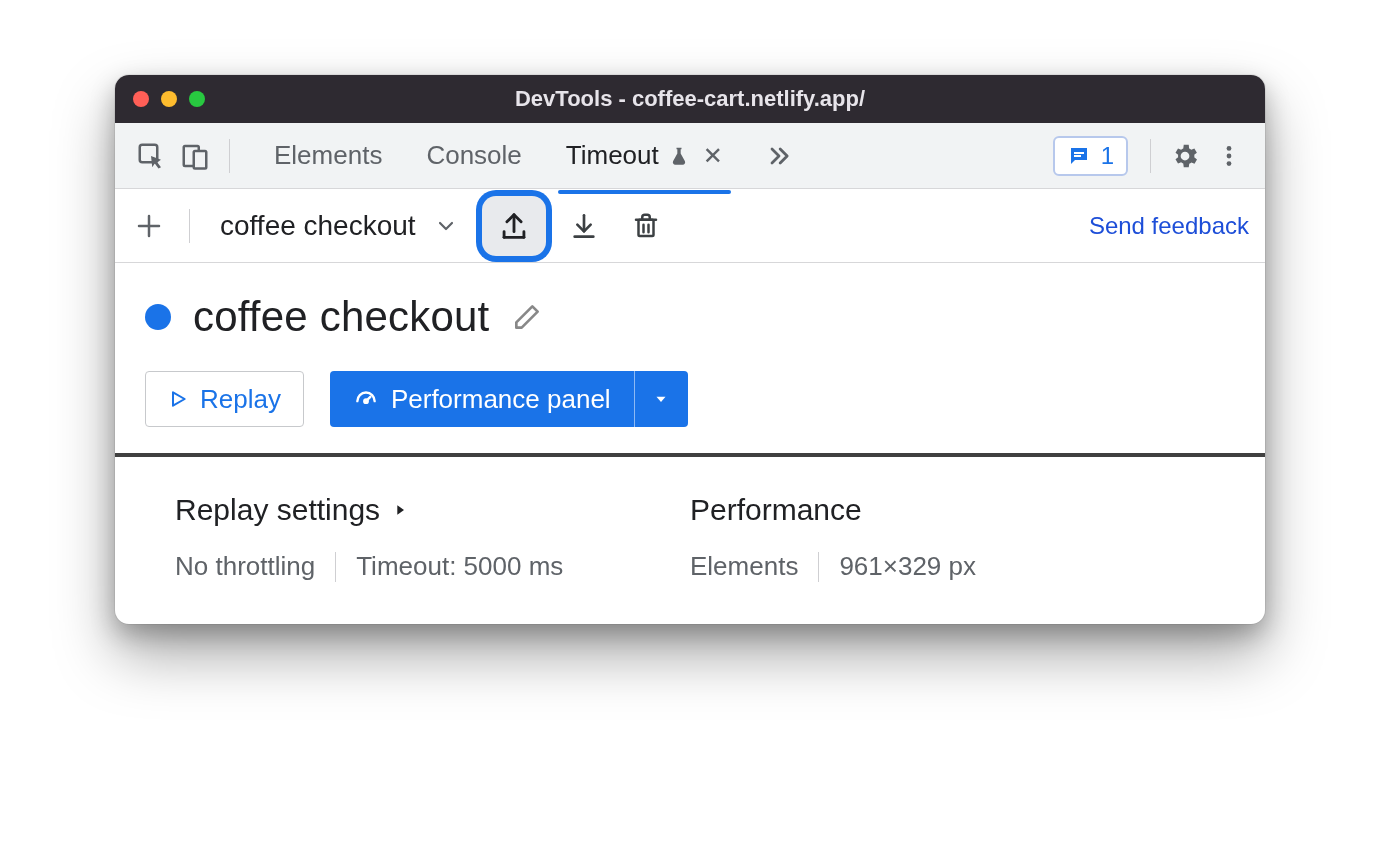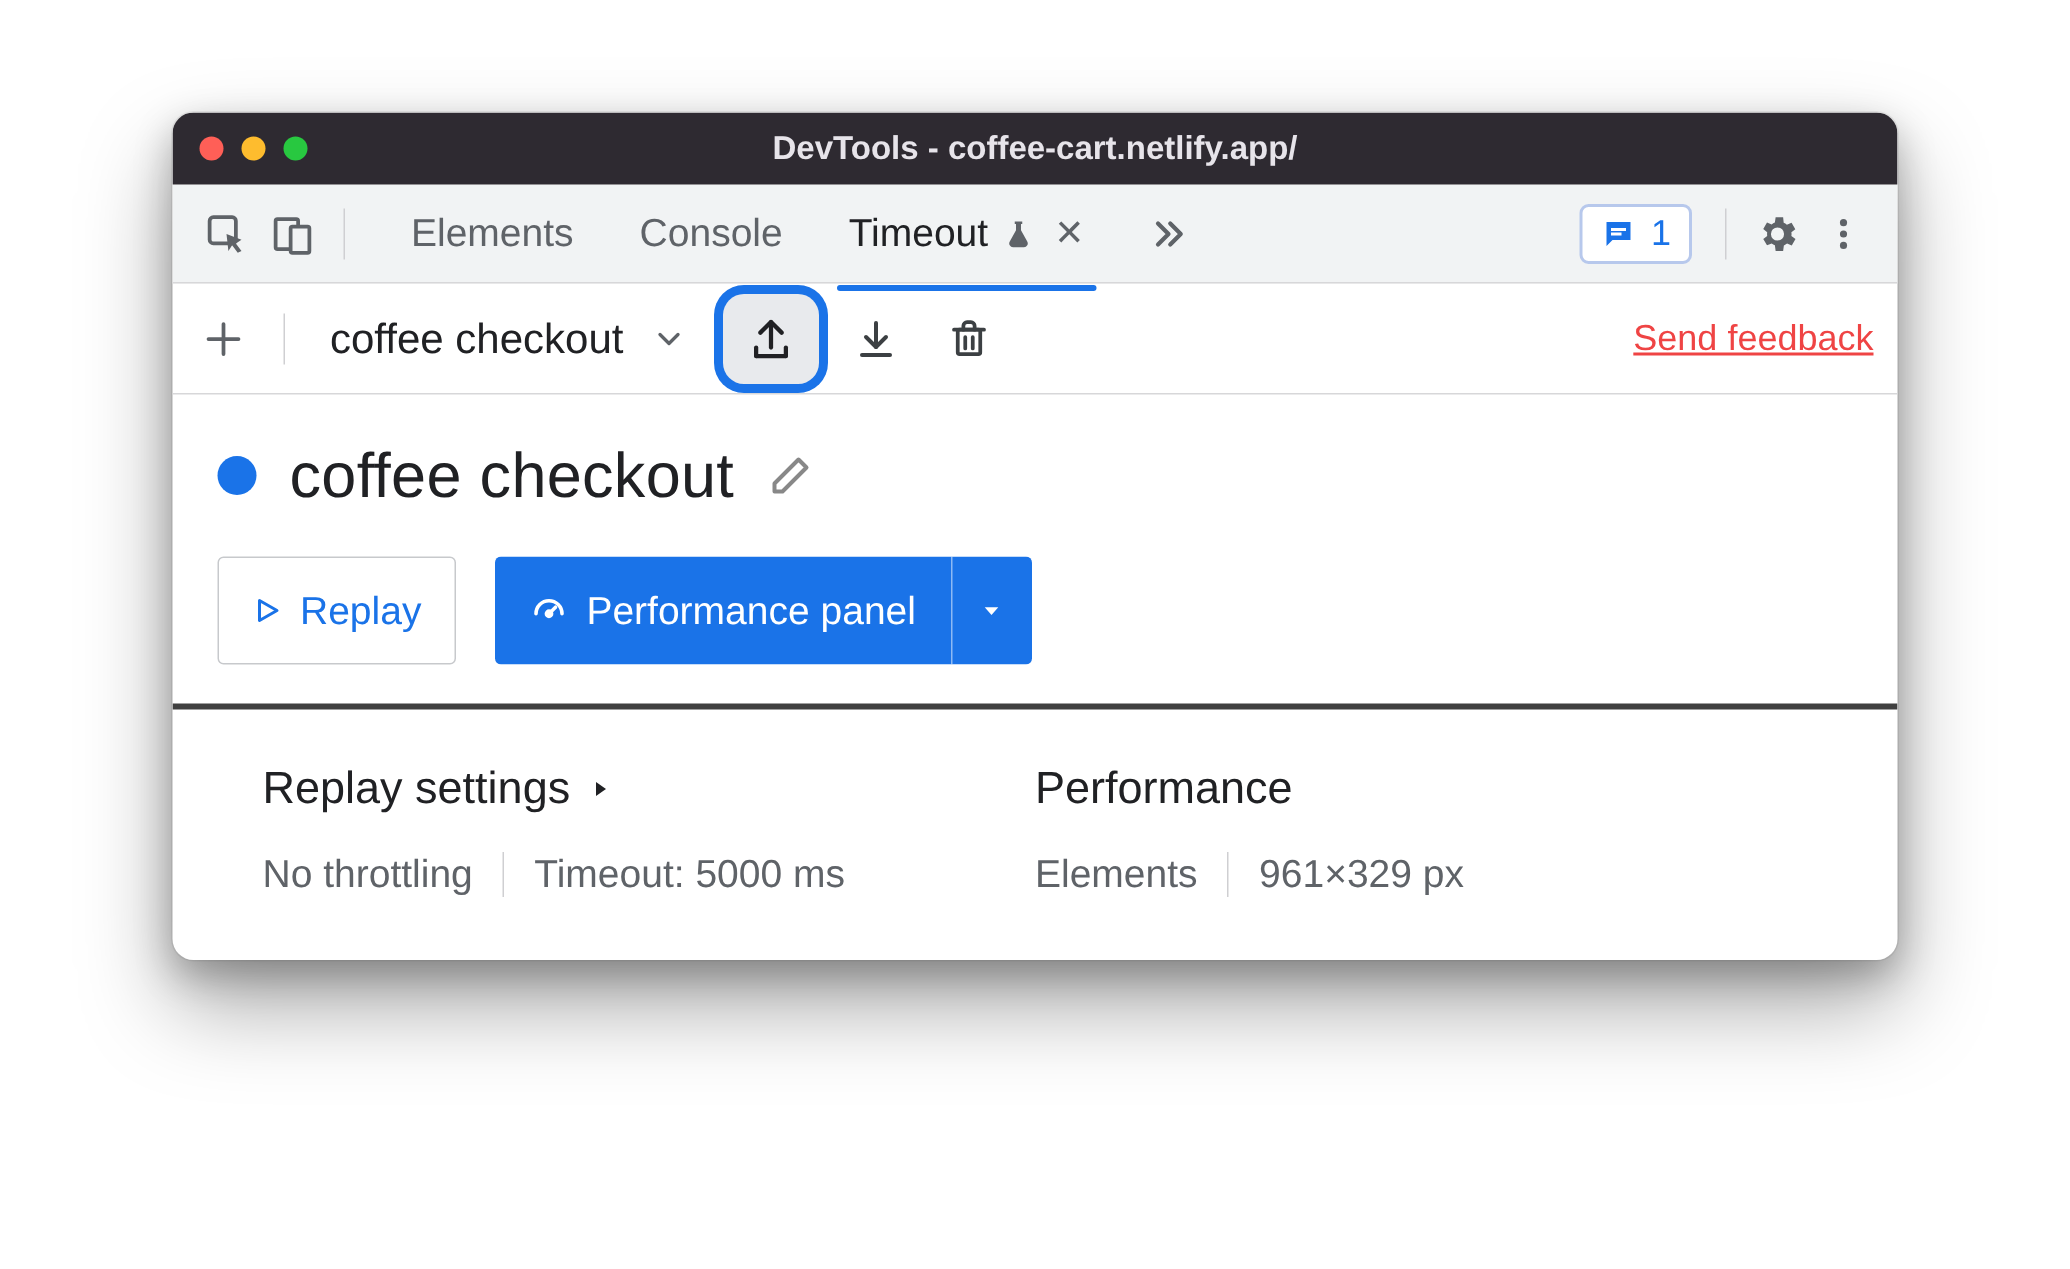--- a/index.html
+++ b/index.html
@@ -105,35 +105,34 @@
     width: 48px; height: 48px; border-radius: 10px;
     display: inline-flex; align-items: center; justify-content: center;
     color: #3c4043;
   }
   .tbtn.highlight {
     width: 64px; height: 60px; border-radius: 14px;
     background: #e8eaed;
     box-shadow: 0 0 0 6px #1a73e8;
   }
   .feedback {
-    margin-left: auto; font-size: 24px; color: #ef4444;
-    text-decoration: underline;
+    margin-left: auto; font-size: 24px; color: #1d4ed8;
   }
 
   
   .title-area { padding: 30px 30px 26px; }
   .title-row { display: flex; align-items: center; gap: 22px; }
   .bluedot { width: 26px; height: 26px; border-radius: 50%; background: #1a73e8; }
   .rec-name { font-size: 42px; color: #202124; letter-spacing: .2px; }
   .edit-pencil { color: #888; }
 
   .actions { display: flex; align-items: center; gap: 26px; margin-top: 30px; }
   .btn {
     display: inline-flex; align-items: center; gap: 12px;
-    height: 72px; border-radius: 4px; font-size: 26px;
+    height: 56px; border-radius: 4px; font-size: 26px;
     padding: 0 22px; border: 1px solid transparent;
   }
   .btn.replay {
     background: #fff; border-color: #c7c9cc; color: #1a73e8;
   }
   .btn.perf {
     background: #1a73e8; color: #fff;
   }
   .perf-split {
     display: inline-flex; align-items: stretch; border-radius: 4px; overflow: hidden; justify-content: space-between;

